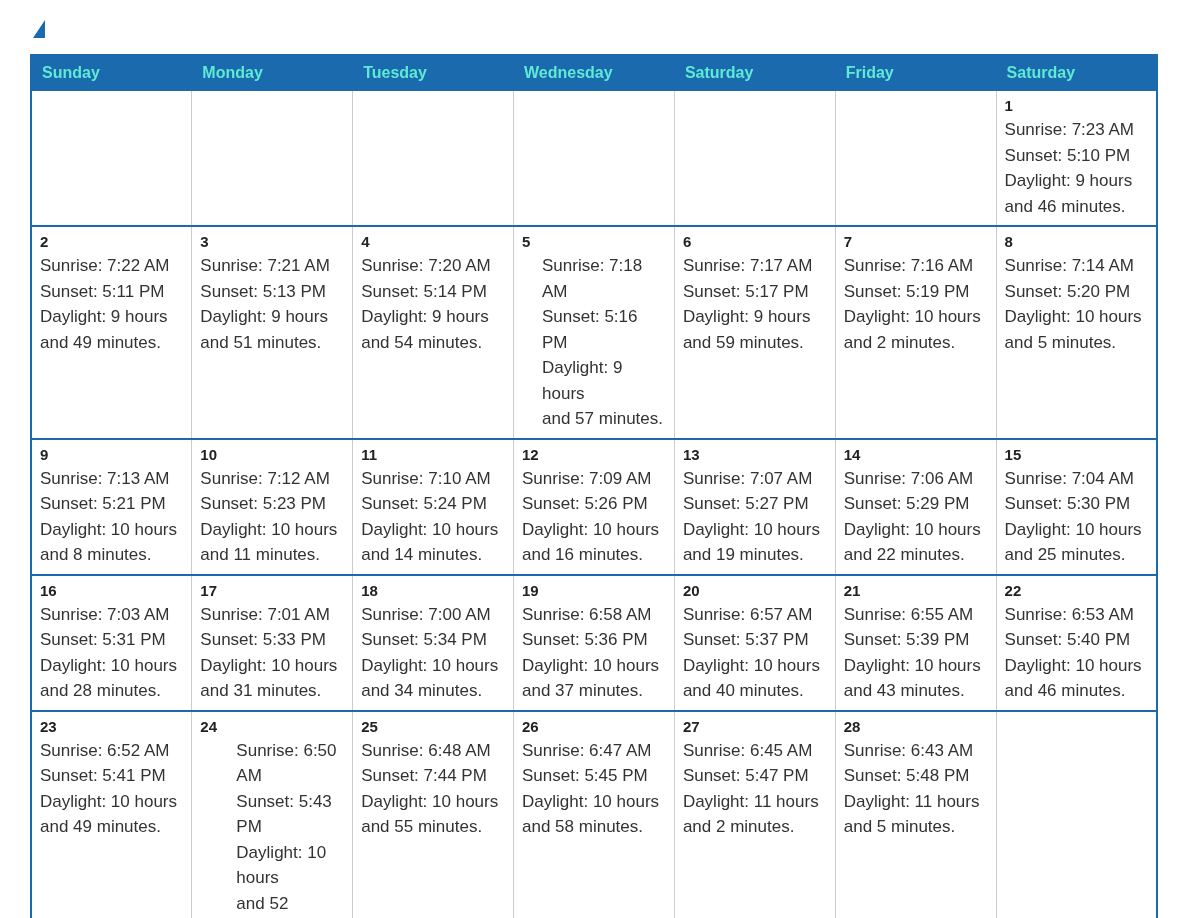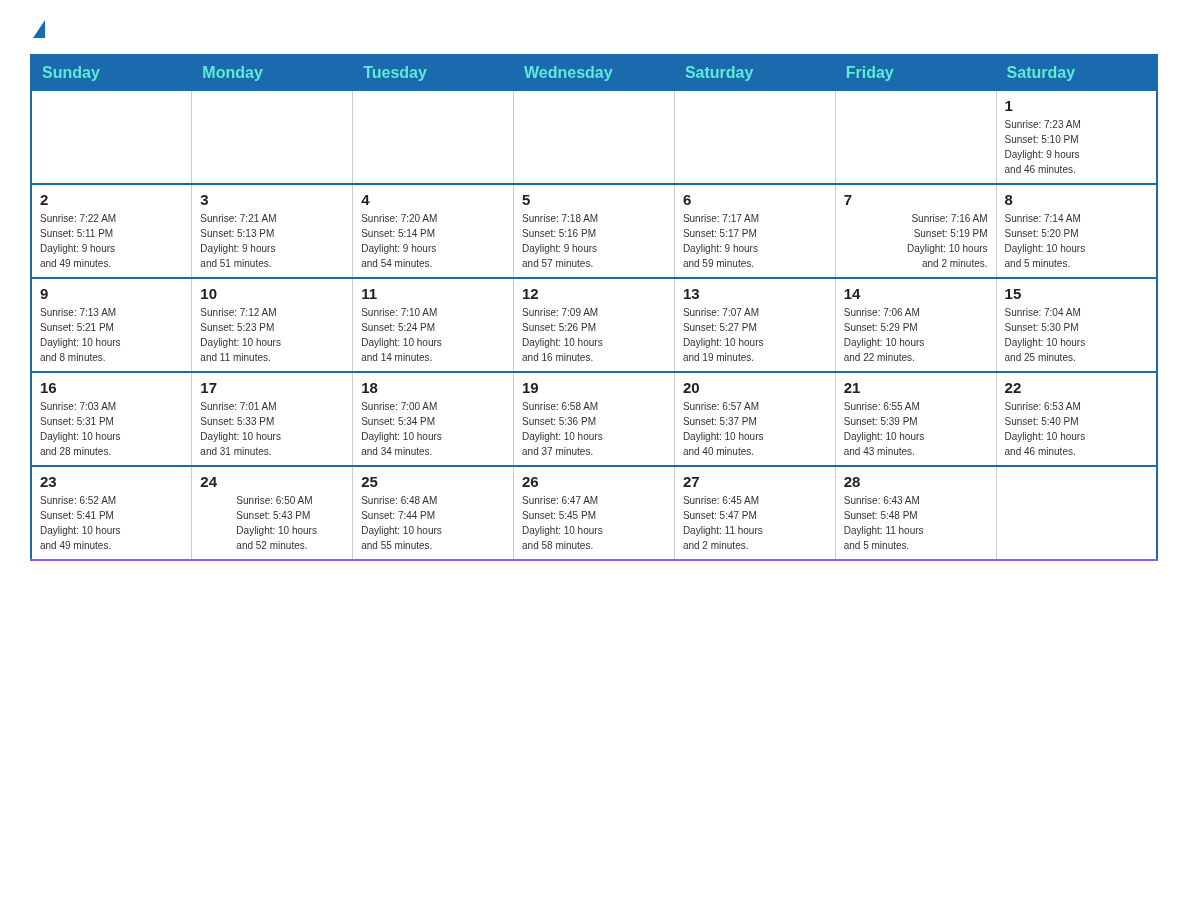--- a/index.html
+++ b/index.html
@@ -85,21 +85,21 @@
       border-bottom: 2px solid #8b5cf6;
     }
     .day-num {
       font-size: 15px;
       font-weight: bold;
       color: #222;
       display: block;
       margin-bottom: 3px;
     }
     .day-info {
-      font-size: 10px;
+      font-size: 17px;
       color: #333;
       line-height: 1.5;
     }
     .empty-cell {
       background: #f9f9f9;
     }
     .row-divider td {
       border-top: 2px solid #1a6aad;
     }
   </style>
@@ -165,35 +165,35 @@
         </td>
         <td>
           <span class="day-num">4</span>
           <div class="day-info" style="white-space: pre-line;">Sunrise: 7:20 AM
 Sunset: 5:14 PM
 Daylight: 9 hours
 and 54 minutes.</div>
         </td>
         <td>
           <span class="day-num">5</span>
-          <div class="day-info" style="white-space: pre-line;">Sunrise: 7:18 AM
+          <div class="day-info" style="white-space: pre-line; margin-left: 20px;">Sunrise: 7:18 AM
 Sunset: 5:16 PM
 Daylight: 9 hours
 and 57 minutes.</div>
         </td>
         <td>
           <span class="day-num">6</span>
           <div class="day-info" style="white-space: pre-line;">Sunrise: 7:17 AM
 Sunset: 5:17 PM
 Daylight: 9 hours
 and 59 minutes.</div>
         </td>
         <td>
           <span class="day-num">7</span>
-          <div class="day-info" style="white-space: pre-line; text-align: right;">Sunrise: 7:16 AM
+          <div class="day-info" style="white-space: pre-line;">Sunrise: 7:16 AM
 Sunset: 5:19 PM
 Daylight: 10 hours
 and 2 minutes.</div>
         </td>
         <td>
           <span class="day-num">8</span>
           <div class="day-info" style="white-space: pre-line;">Sunrise: 7:14 AM
 Sunset: 5:20 PM
 Daylight: 10 hours
 and 5 minutes.</div>

